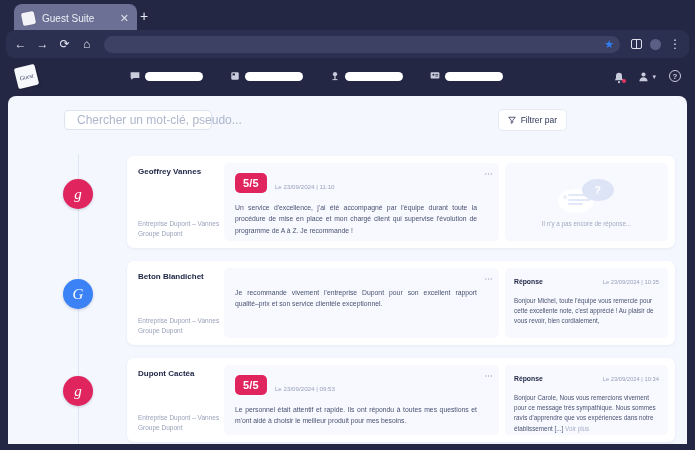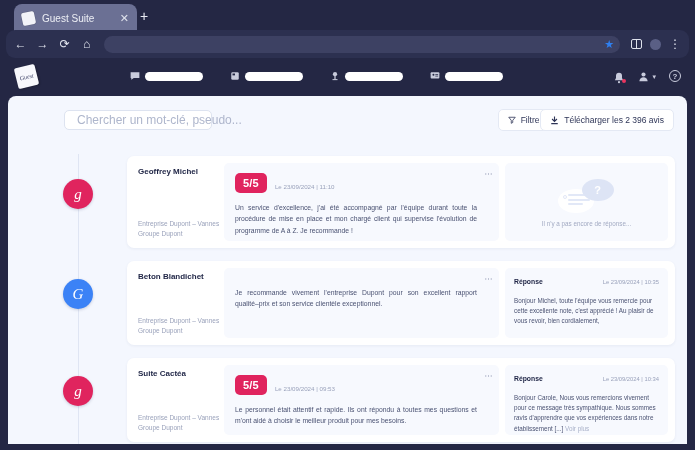--- a/index.html
+++ b/index.html
@@ -254,37 +254,30 @@
             <line x1="10.5" y1="10.5" x2="14.5" y2="14.5" stroke-linecap="round"></line>
           </svg>
         <span class="search-ph">Chercher un mot-clé, pseudo...</span>
       </div>
       <div class="btn btn-filter">
         <svg viewBox="0 0 16 16" width="8" height="8" fill="none" stroke="#2e3557" stroke-width="1.6">
             <path d="M1.5 2.5h13L9.5 8.6v4.4l-3 1.6V8.6z"></path>
           </svg>
         <span>Filtrer par</span>
       </div>
-      <div class="btn btn-download">
-        <svg viewBox="0 0 16 16" width="9" height="9" fill="#2e3557">
-            <path d="M7 1h2v6.2l2.6-2.6 1.4 1.4L8 11 3 6l1.4-1.4L7 7.2z"></path>
-            <rect x="2" y="12.6" width="12" height="2" rx="1"></rect>
-          </svg>
-        <span>Télécharger les 2 396 avis</span>
-      </div>
     </div>
 
     <div class="list">
       <div class="rail"></div>
 
       <div class="review-row r0">
         <div class="avatar av0" style="background:#e0245e">g</div>
         <div class="card c0">
           <div class="meta">
-            <div class="meta-name">Geoffrey Michel</div>
+            <div class="meta-name">Geoffrey Vannes</div>
             <div class="meta-sub">
               <div>Entreprise Dupont – Vannes</div>
               <div>Groupe Dupont</div>
             </div>
           </div>
           <div class="body">
             <div class="kebab">⋮</div>
             <div class="b-head">
               <span class="score" style="background:#e0245e">5/5</span>
               <span class="b-date">Le 23/09/2024 | 11:10</span>
@@ -330,21 +323,21 @@
             </div>
             <div class="reply-text">Bonjour Michel, toute l'équipe vous remercie pour cette excellente note, c'est apprécié ! Au plaisir de vous revoir, bien cordialement,</div>
           </div>
         </div>
       </div>
 
       <div class="review-row r2">
         <div class="avatar av2" style="background:#e0245e">g</div>
         <div class="card c2">
           <div class="meta">
-            <div class="meta-name">Suite Cactéa</div>
+            <div class="meta-name">Dupont Cactéa</div>
             <div class="meta-sub">
               <div>Entreprise Dupont – Vannes</div>
               <div>Groupe Dupont</div>
             </div>
           </div>
           <div class="body">
             <div class="kebab">⋮</div>
             <div class="b-head">
               <span class="score" style="background:#e0245e">5/5</span>
               <span class="b-date">Le 23/09/2024 | 09:53</span>

